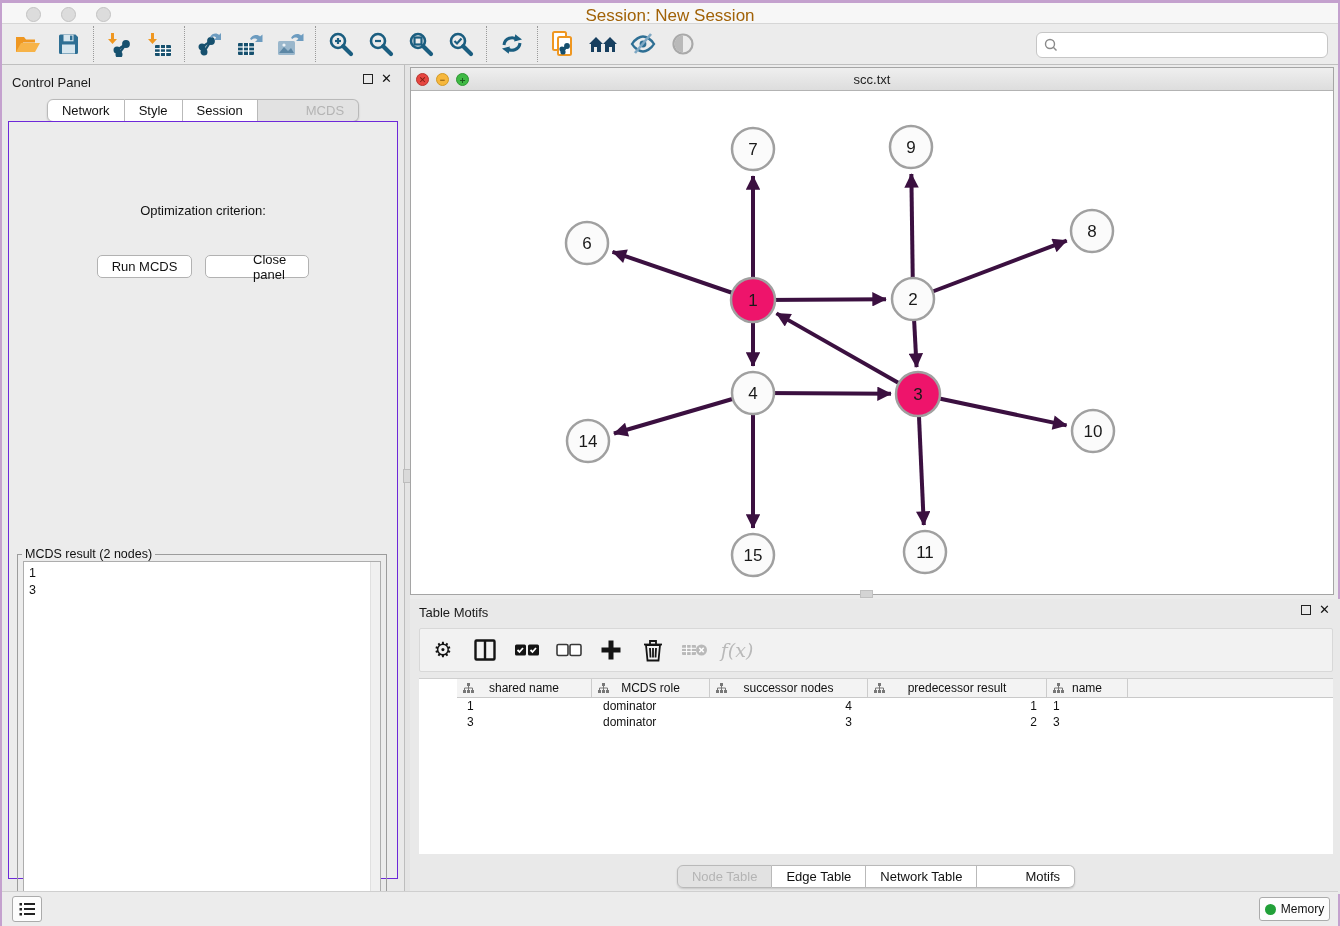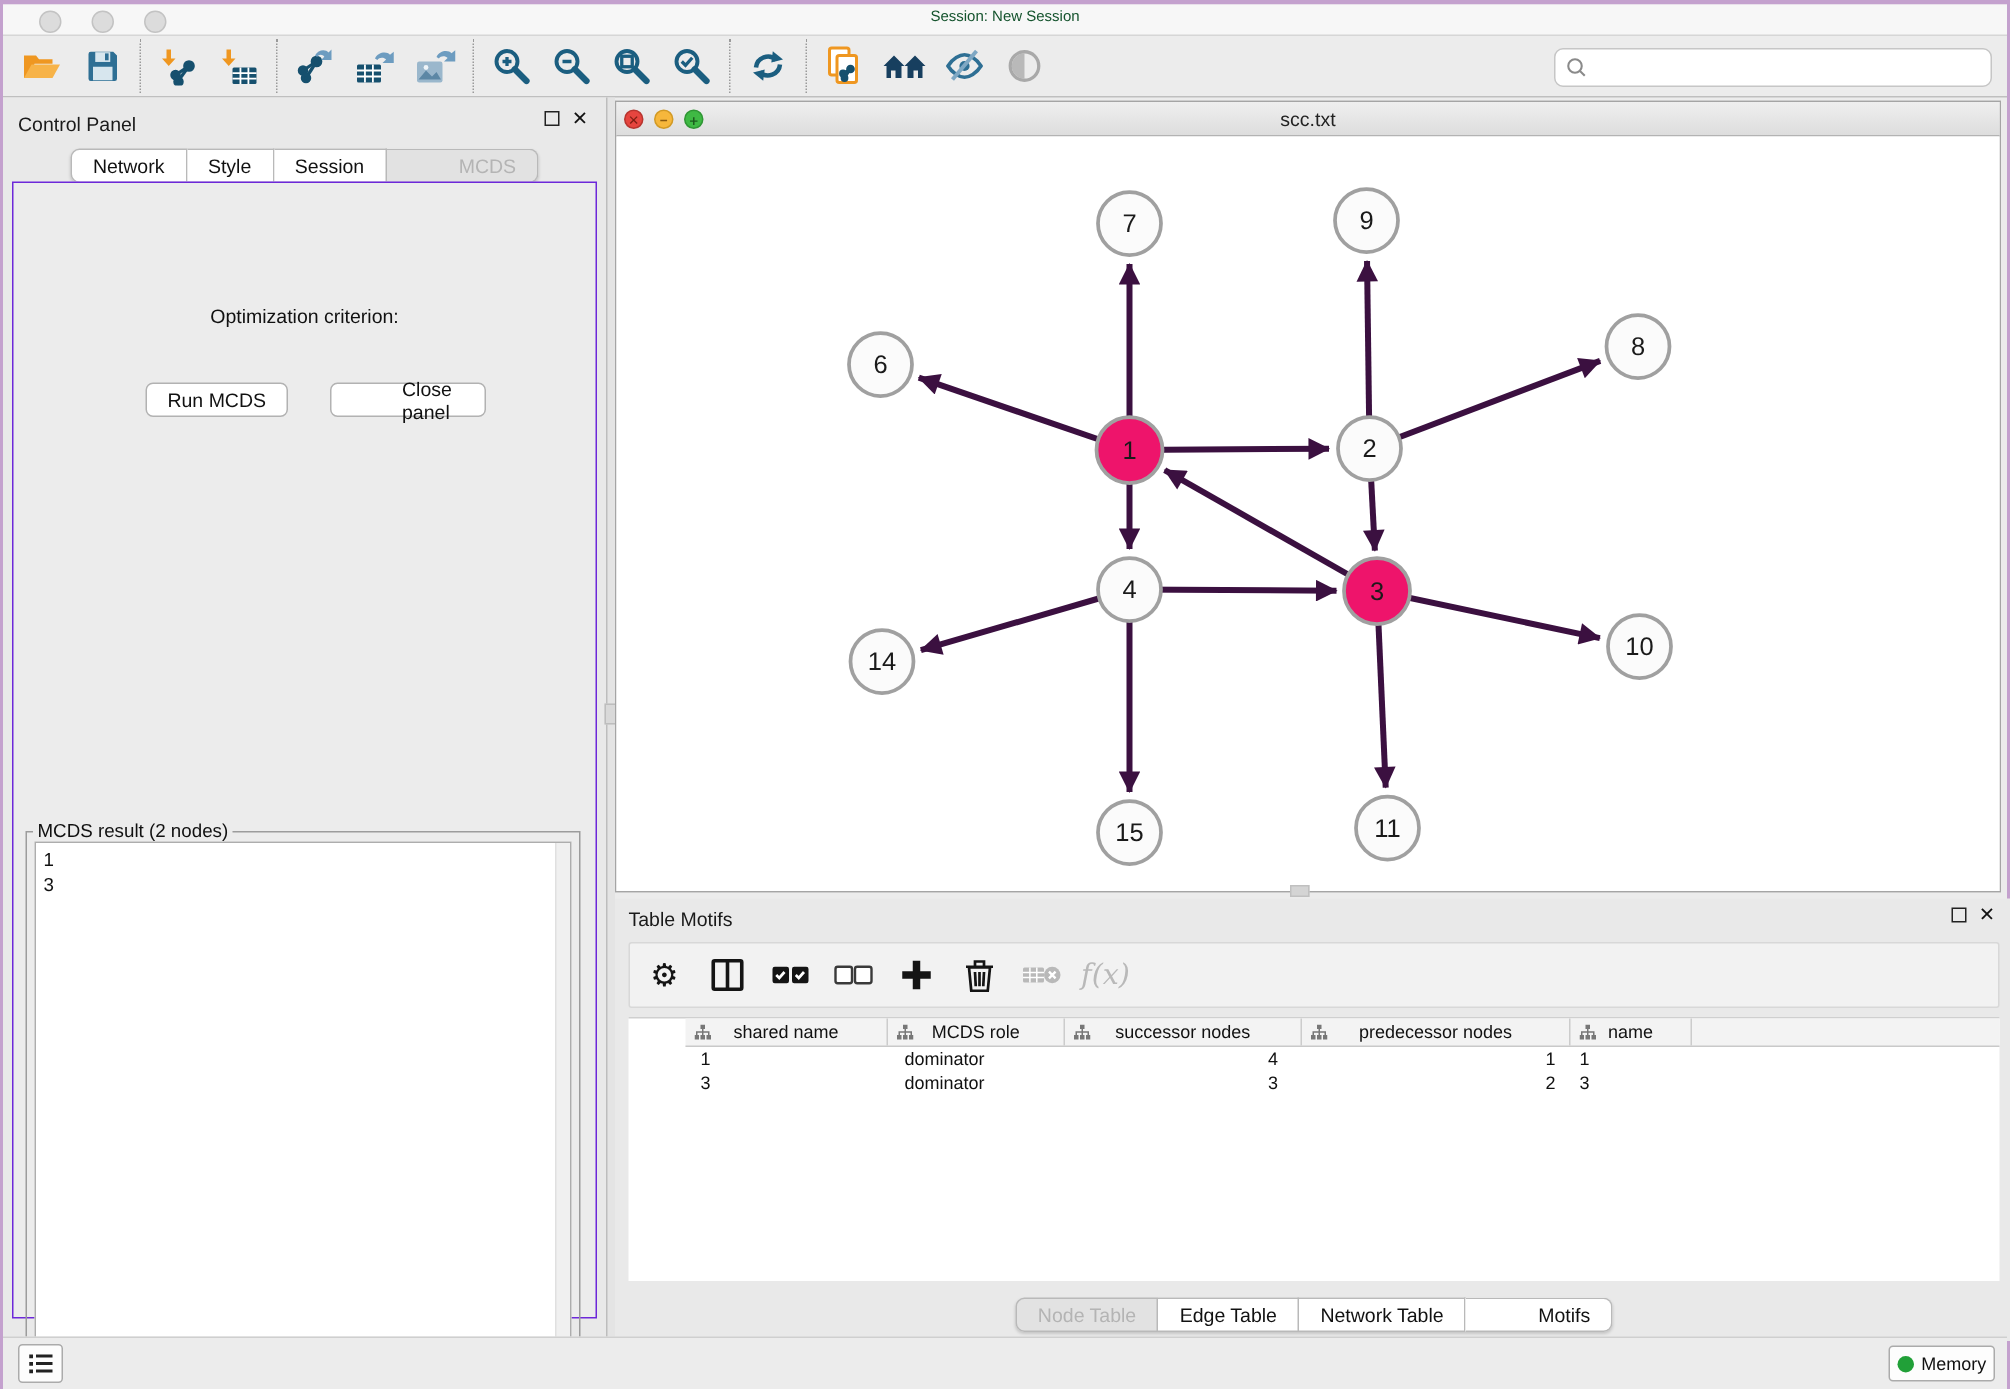--- a/index.html
+++ b/index.html
@@ -3,21 +3,21 @@
 <meta charset="utf-8">
 <style>
   * { margin:0; padding:0; box-sizing:border-box; }
   html,body { width:1340px; height:926px; overflow:hidden; }
   body { font-family:"Liberation Sans","DejaVu Sans",sans-serif; background:#ececec; position:relative; }
   .app { position:absolute; inset:0; border-top:3px solid #c4a1ce; border-left:2px solid #c4a1ce; border-right:2px solid #c4a1ce; background:#ececec; }
 
   
   .titlebar { position:absolute; left:0; top:0; width:100%; height:21px; background:#f7f7f7; border-bottom:1px solid #d6d6d6; }
   .tl-dot { position:absolute; top:4px; width:15px; height:15px; border-radius:50%; background:#dcdcdc; border:1px solid #c3c3c3; }
-  .win-title { position:absolute; left:0; right:0; top:3px; text-align:center; font-size:10px; color:#14532d; }
+  .win-title { position:absolute; left:0; right:0; top:3px; text-align:center; font-size:17px; color:#a16207; }
 
   
   .toolbar { position:absolute; left:0; top:21px; width:100%; height:41px; background:#ececec; border-bottom:1px solid #bfbfbf; display:flex; align-items:center; padding-left:6px; }
   .tb-group { display:flex; align-items:center; }
   .tb-btn { width:40px; height:34px; display:flex; align-items:center; justify-content:center; }
   .tb-sep { width:1px; height:36px; margin:0 5px; border-left:1px dotted #9a9a9a; }
   .searchbox { position:absolute; right:10px; top:8px; width:292px; height:26px; background:#fff; border:1px solid #c6c6c6; border-radius:6px; display:flex; align-items:center; padding-left:6px; }
   .searchbox input { border:none; outline:none; flex:1; height:20px; font-size:13px; background:transparent; }
 
   
@@ -317,21 +317,21 @@
           <div class="tab">Style</div>
           <div class="tab">Session</div>
           <div class="tab sel">MCDS</div>
         </div>
       </div>
     <div class="cp-content">
       <div class="opt-label">Optimization criterion:</div>
       <div class="btn" style="left:88px;top:133px;width:95px;">
           <span>Run MCDS</span>
         </div>
-      <div class="btn" style="left:211px;top:133px;width:104px;padding-left:47px;">
+      <div class="btn" style="left:196px;top:133px;width:104px;padding-left:47px;">
           <span>Close panel</span>
         </div>
       <div class="fieldset">
         <div class="legend">MCDS result (2 nodes)</div>
         <div class="result-box">
           <div class="result-text" id="result-text">1
 3</div>
           <div class="v-scroll"></div>
         </div>
       </div>
@@ -554,21 +554,21 @@
               <svg width="11" height="11" viewBox="0 0 11 11">
                 <g fill="#777">
                   <rect x="4" y="0" width="3" height="3"></rect>
                   <rect x="0" y="7" width="3" height="3"></rect>
                   <rect x="4" y="7" width="3" height="3"></rect>
                   <rect x="8" y="7" width="3" height="3"></rect>
                 </g>
                 <path d="M5.5 3v2M1.5 7V5h8v2M5.5 5v2M9.5 5v2" stroke="#777" fill="none"></path>
               </svg>
             </span>
-            <span>predecessor nodes</span>
+            <span>predecessor result</span>
           </div>
           <div class="gt-hcell" style="width: 81px;">
             <span class="hico">
               <svg width="11" height="11" viewBox="0 0 11 11">
                 <g fill="#777">
                   <rect x="4" y="0" width="3" height="3"></rect>
                   <rect x="0" y="7" width="3" height="3"></rect>
                   <rect x="4" y="7" width="3" height="3"></rect>
                   <rect x="8" y="7" width="3" height="3"></rect>
                 </g>

